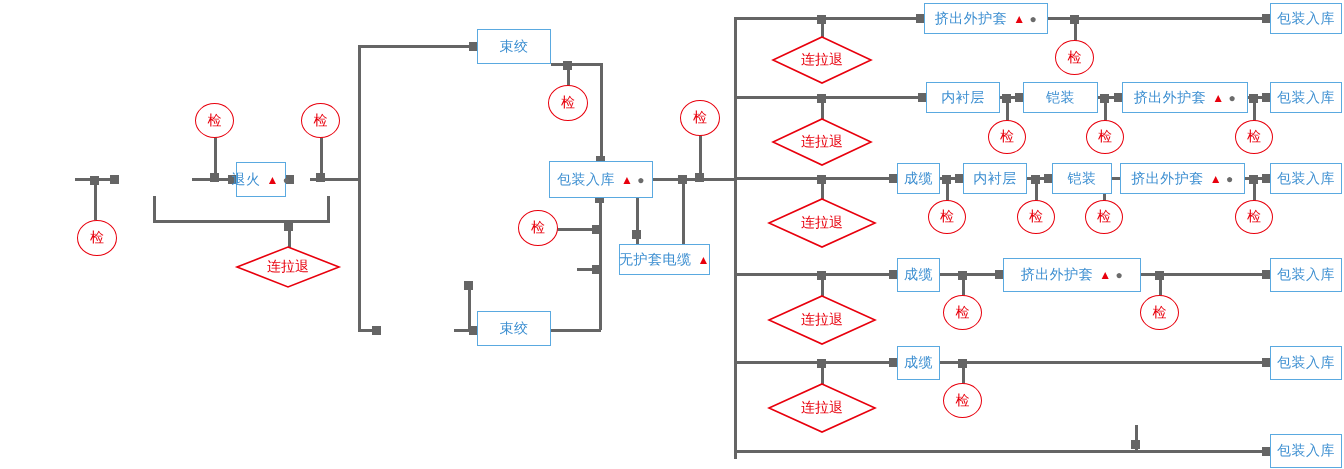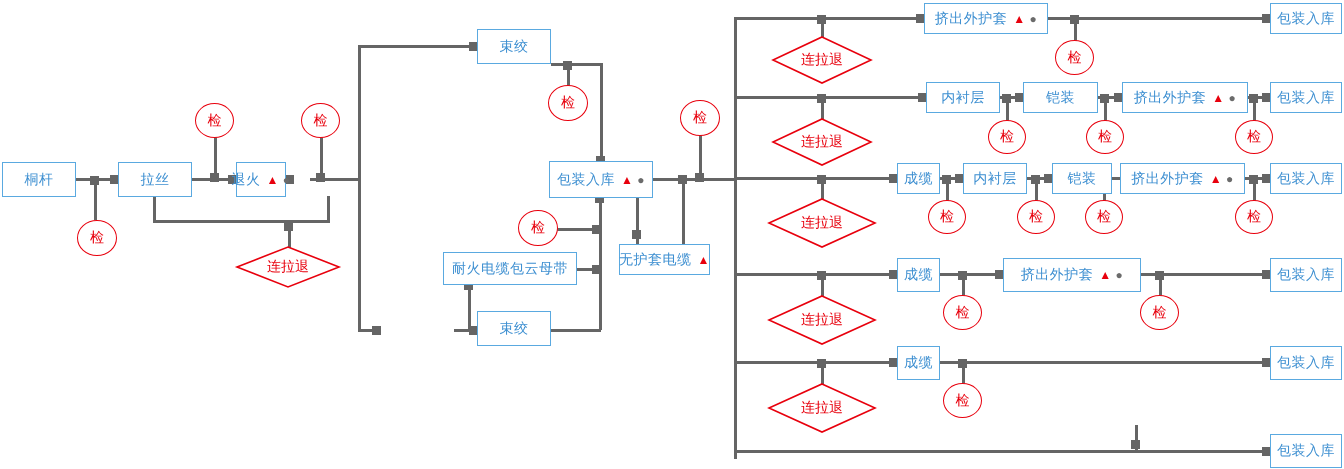--- a/index.html
+++ b/index.html
@@ -185,45 +185,36 @@
   <div class="ln lnv" style="left:1104px;top:126px;height:12px;"></div>
   <div class="ln lnv" style="left:1253px;top:126px;height:12px;"></div>
   <div class="ln lnv" style="left:946px;top:206px;height:12px;"></div>
   <div class="ln lnv" style="left:1035px;top:206px;height:12px;"></div>
   <div class="ln lnv" style="left:1103px;top:206px;height:12px;"></div>
   <div class="ln lnv" style="left:1253px;top:206px;height:12px;"></div>
   <div class="ln lnv" style="left:962px;top:301px;height:10px;"></div>
   <div class="ln lnv" style="left:1159px;top:301px;height:10px;"></div>
   <div class="ln lnv" style="left:962px;top:389px;height:10px;"></div>
 
-  <div class="box" style="left:2px;top:162px;width:74px;height:35px;">
-    <span>桐杆</span>
-  </div>
-  <div class="box" style="left:118px;top:162px;width:74px;height:35px;">
-    <span>拉丝</span>
-  </div>
   <div class="box" style="left:236px;top:162px;width:50px;height:35px;">
     <span>退火</span>
     <span class="mk">
         <span class="tri">▲</span>
         <span class="dot">●</span>
       </span>
   </div>
   <div class="box" style="left:477px;top:29px;width:74px;height:35px;">
     <span>束绞</span>
   </div>
   <div class="box" style="left:549px;top:161px;width:104px;height:37px;">
     <span>包装入库</span>
     <span class="mk">
         <span class="tri">▲</span>
         <span class="dot">●</span>
       </span>
-  </div>
-  <div class="box" style="left:443px;top:252px;width:134px;height:33px;">
-    <span>耐火电缆包云母带</span>
   </div>
   <div class="box" style="left:477px;top:311px;width:74px;height:35px;">
     <span>束绞</span>
   </div>
   <div class="box" style="left:619px;top:244px;width:91px;height:31px;">
     <span>无护套电缆</span>
     <span class="mk">
         <span class="tri">▲</span>
       </span>
   </div>

